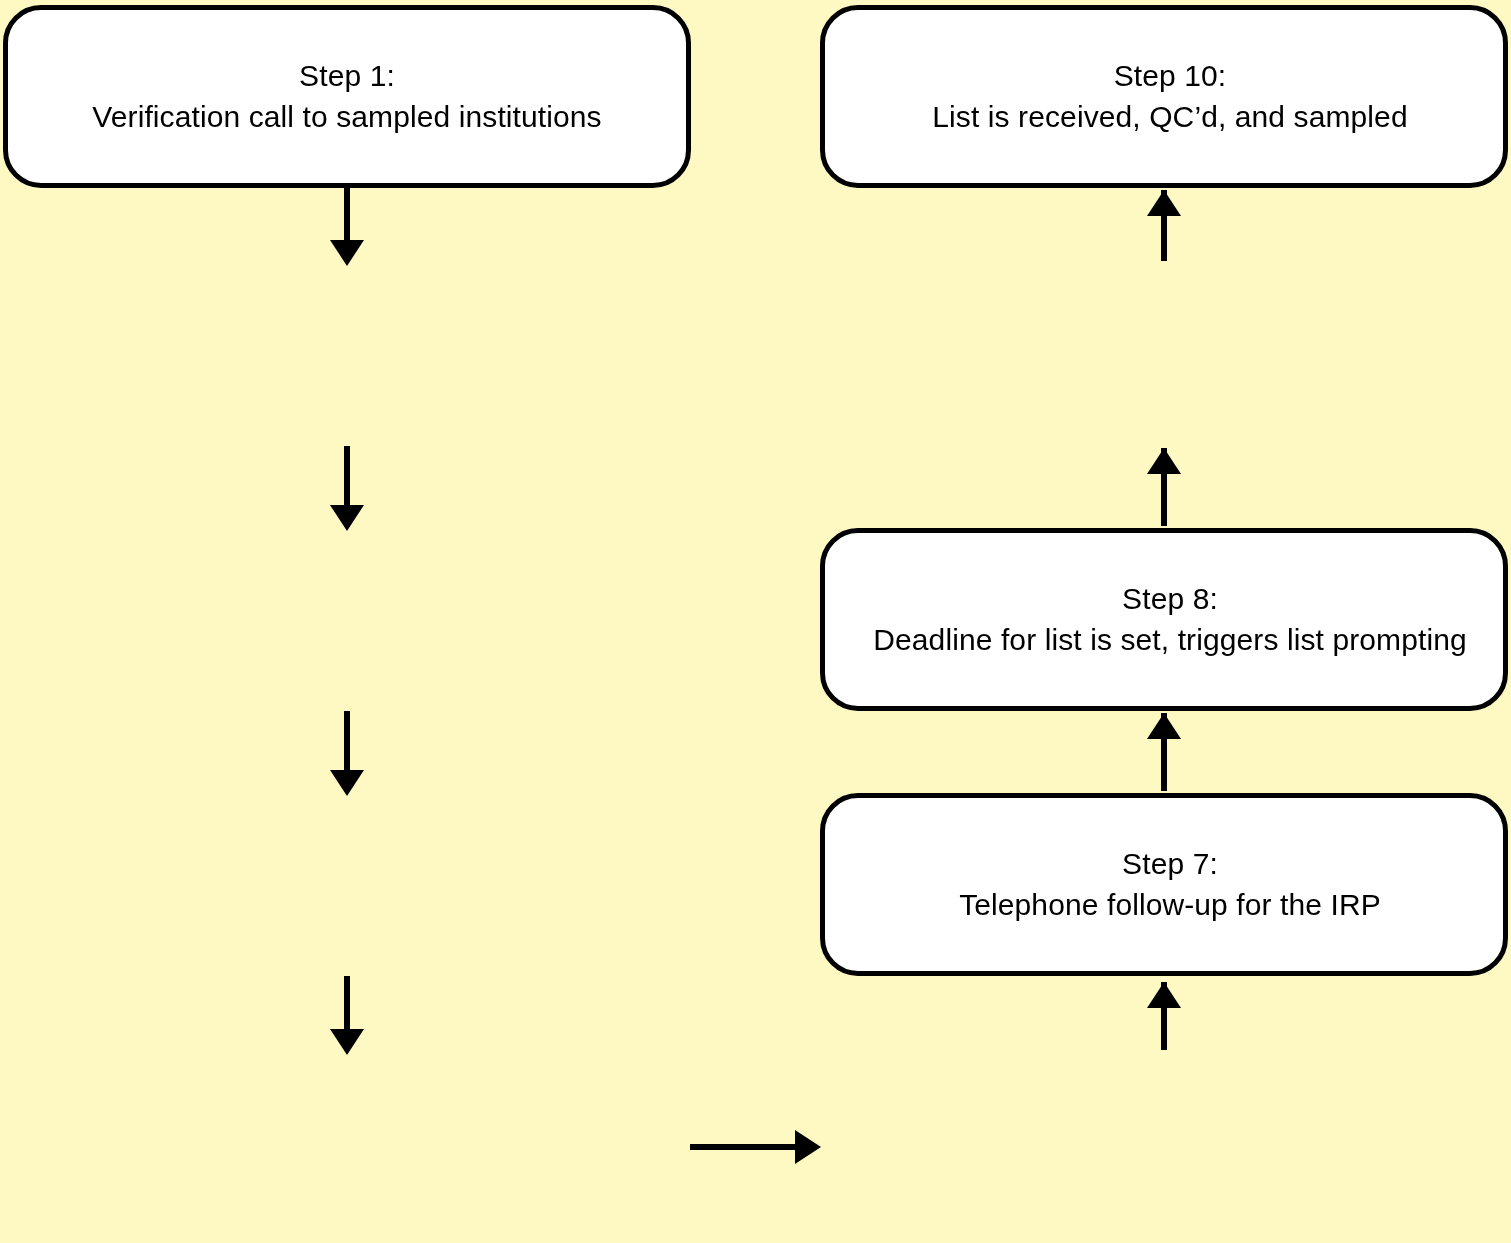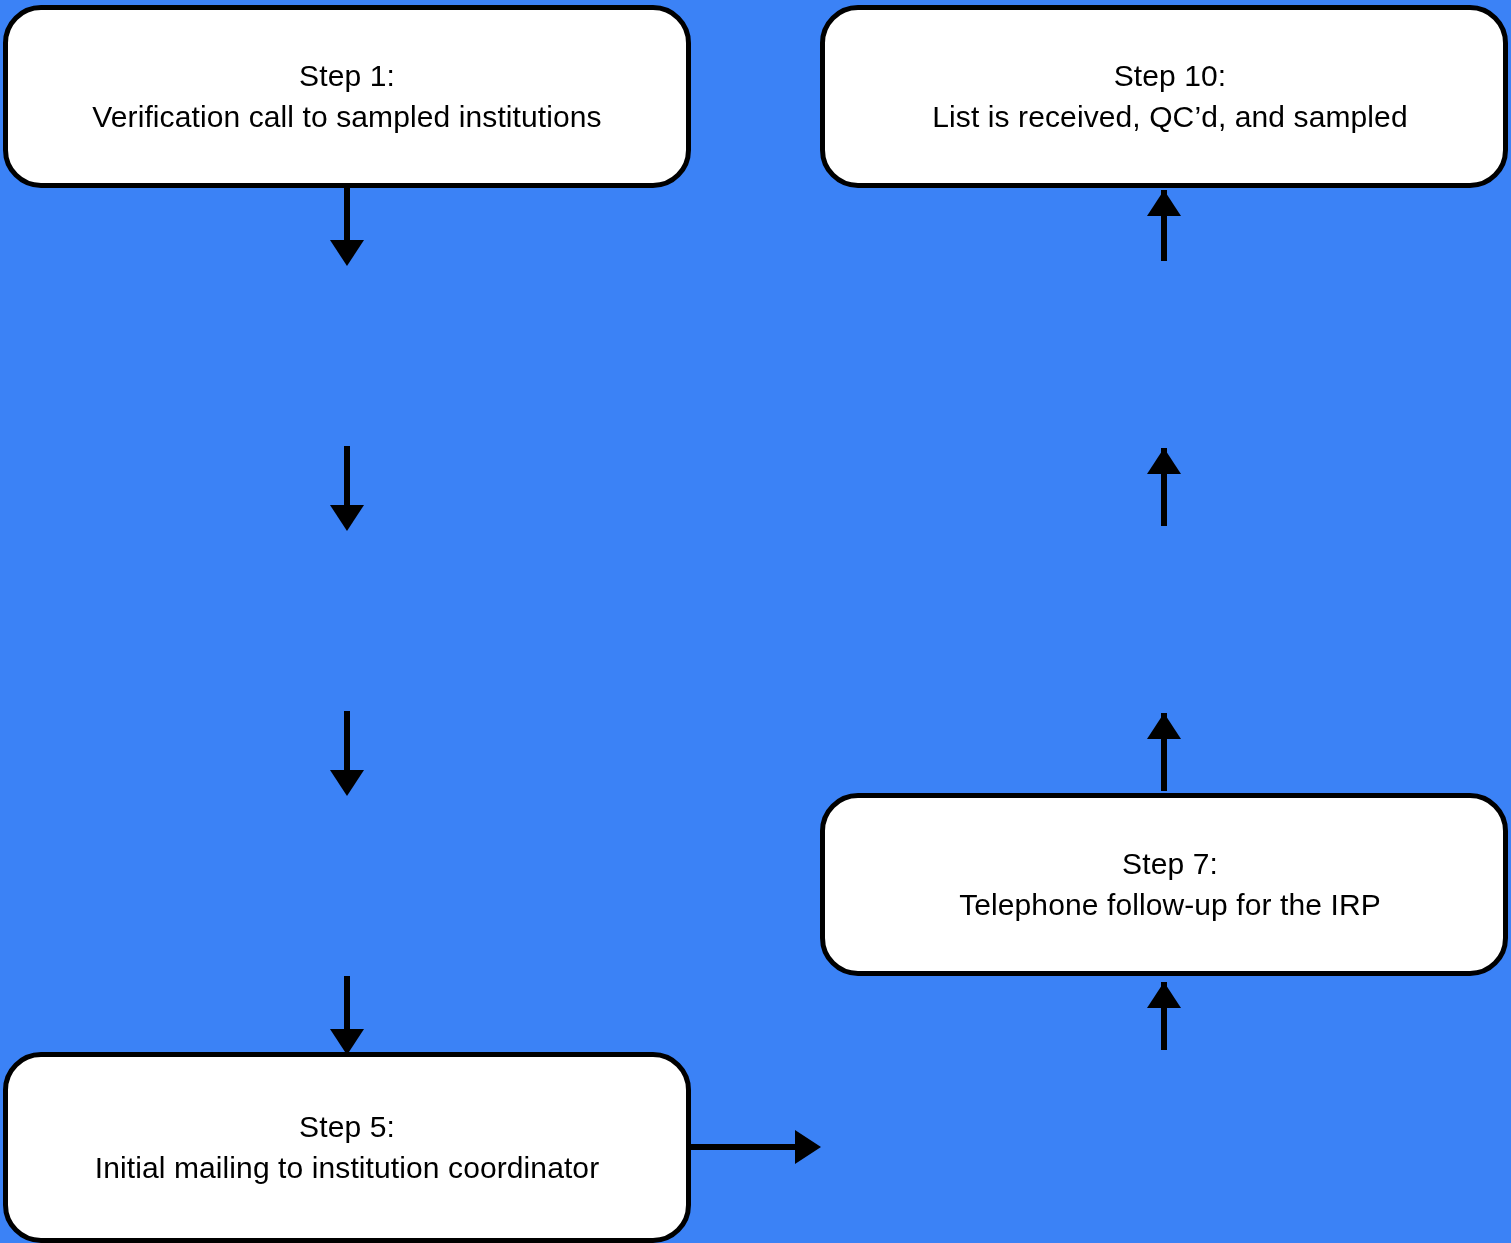--- a/index.html
+++ b/index.html
@@ -8,21 +8,21 @@
     background: #ffffff;
   }
   body {
     font-family: "Liberation Sans", sans-serif;
     color: #000000;
   }
   #flowchart {
     position: relative;
     width: 1511px;
     height: 1243px;
-    background: #3b82f6;
+    background: #fef9c3;
     overflow: hidden;
   }
   .node {
     position: absolute;
     box-sizing: border-box;
     border: 5px solid #000000;
     border-radius: 38px;
     background: #ffffff;
     display: flex;
     align-items: center;
@@ -92,31 +92,31 @@
 <div id="flowchart">
 
   <div class="node col-left row1">
     <div class="node-label">Step 1:
 Verification call to sampled institutions</div>
   </div>
 
 
 
 
-  <div class="node col-left row5">
-    <div class="node-label">Step 5:
-Initial mailing to institution coordinator</div>
-  </div>
 
   <div class="node col-right row1">
     <div class="node-label">Step 10:
 List is received, QC’d, and sampled</div>
   </div>
 
 
+  <div class="node col-right row3">
+    <div class="node-label">Step 8:
+Deadline for list is set, triggers list prompting</div>
+  </div>
 
   <div class="node col-right row4">
     <div class="node-label">Step 7:
 Telephone follow-up for the IRP</div>
   </div>
 
 
   <div class="conn">
     <div class="conn-line-v" style="left:344px; top:188px; height:59px;"></div>
     <div class="arrow-down" style="left:330px; top:240px;"></div>

